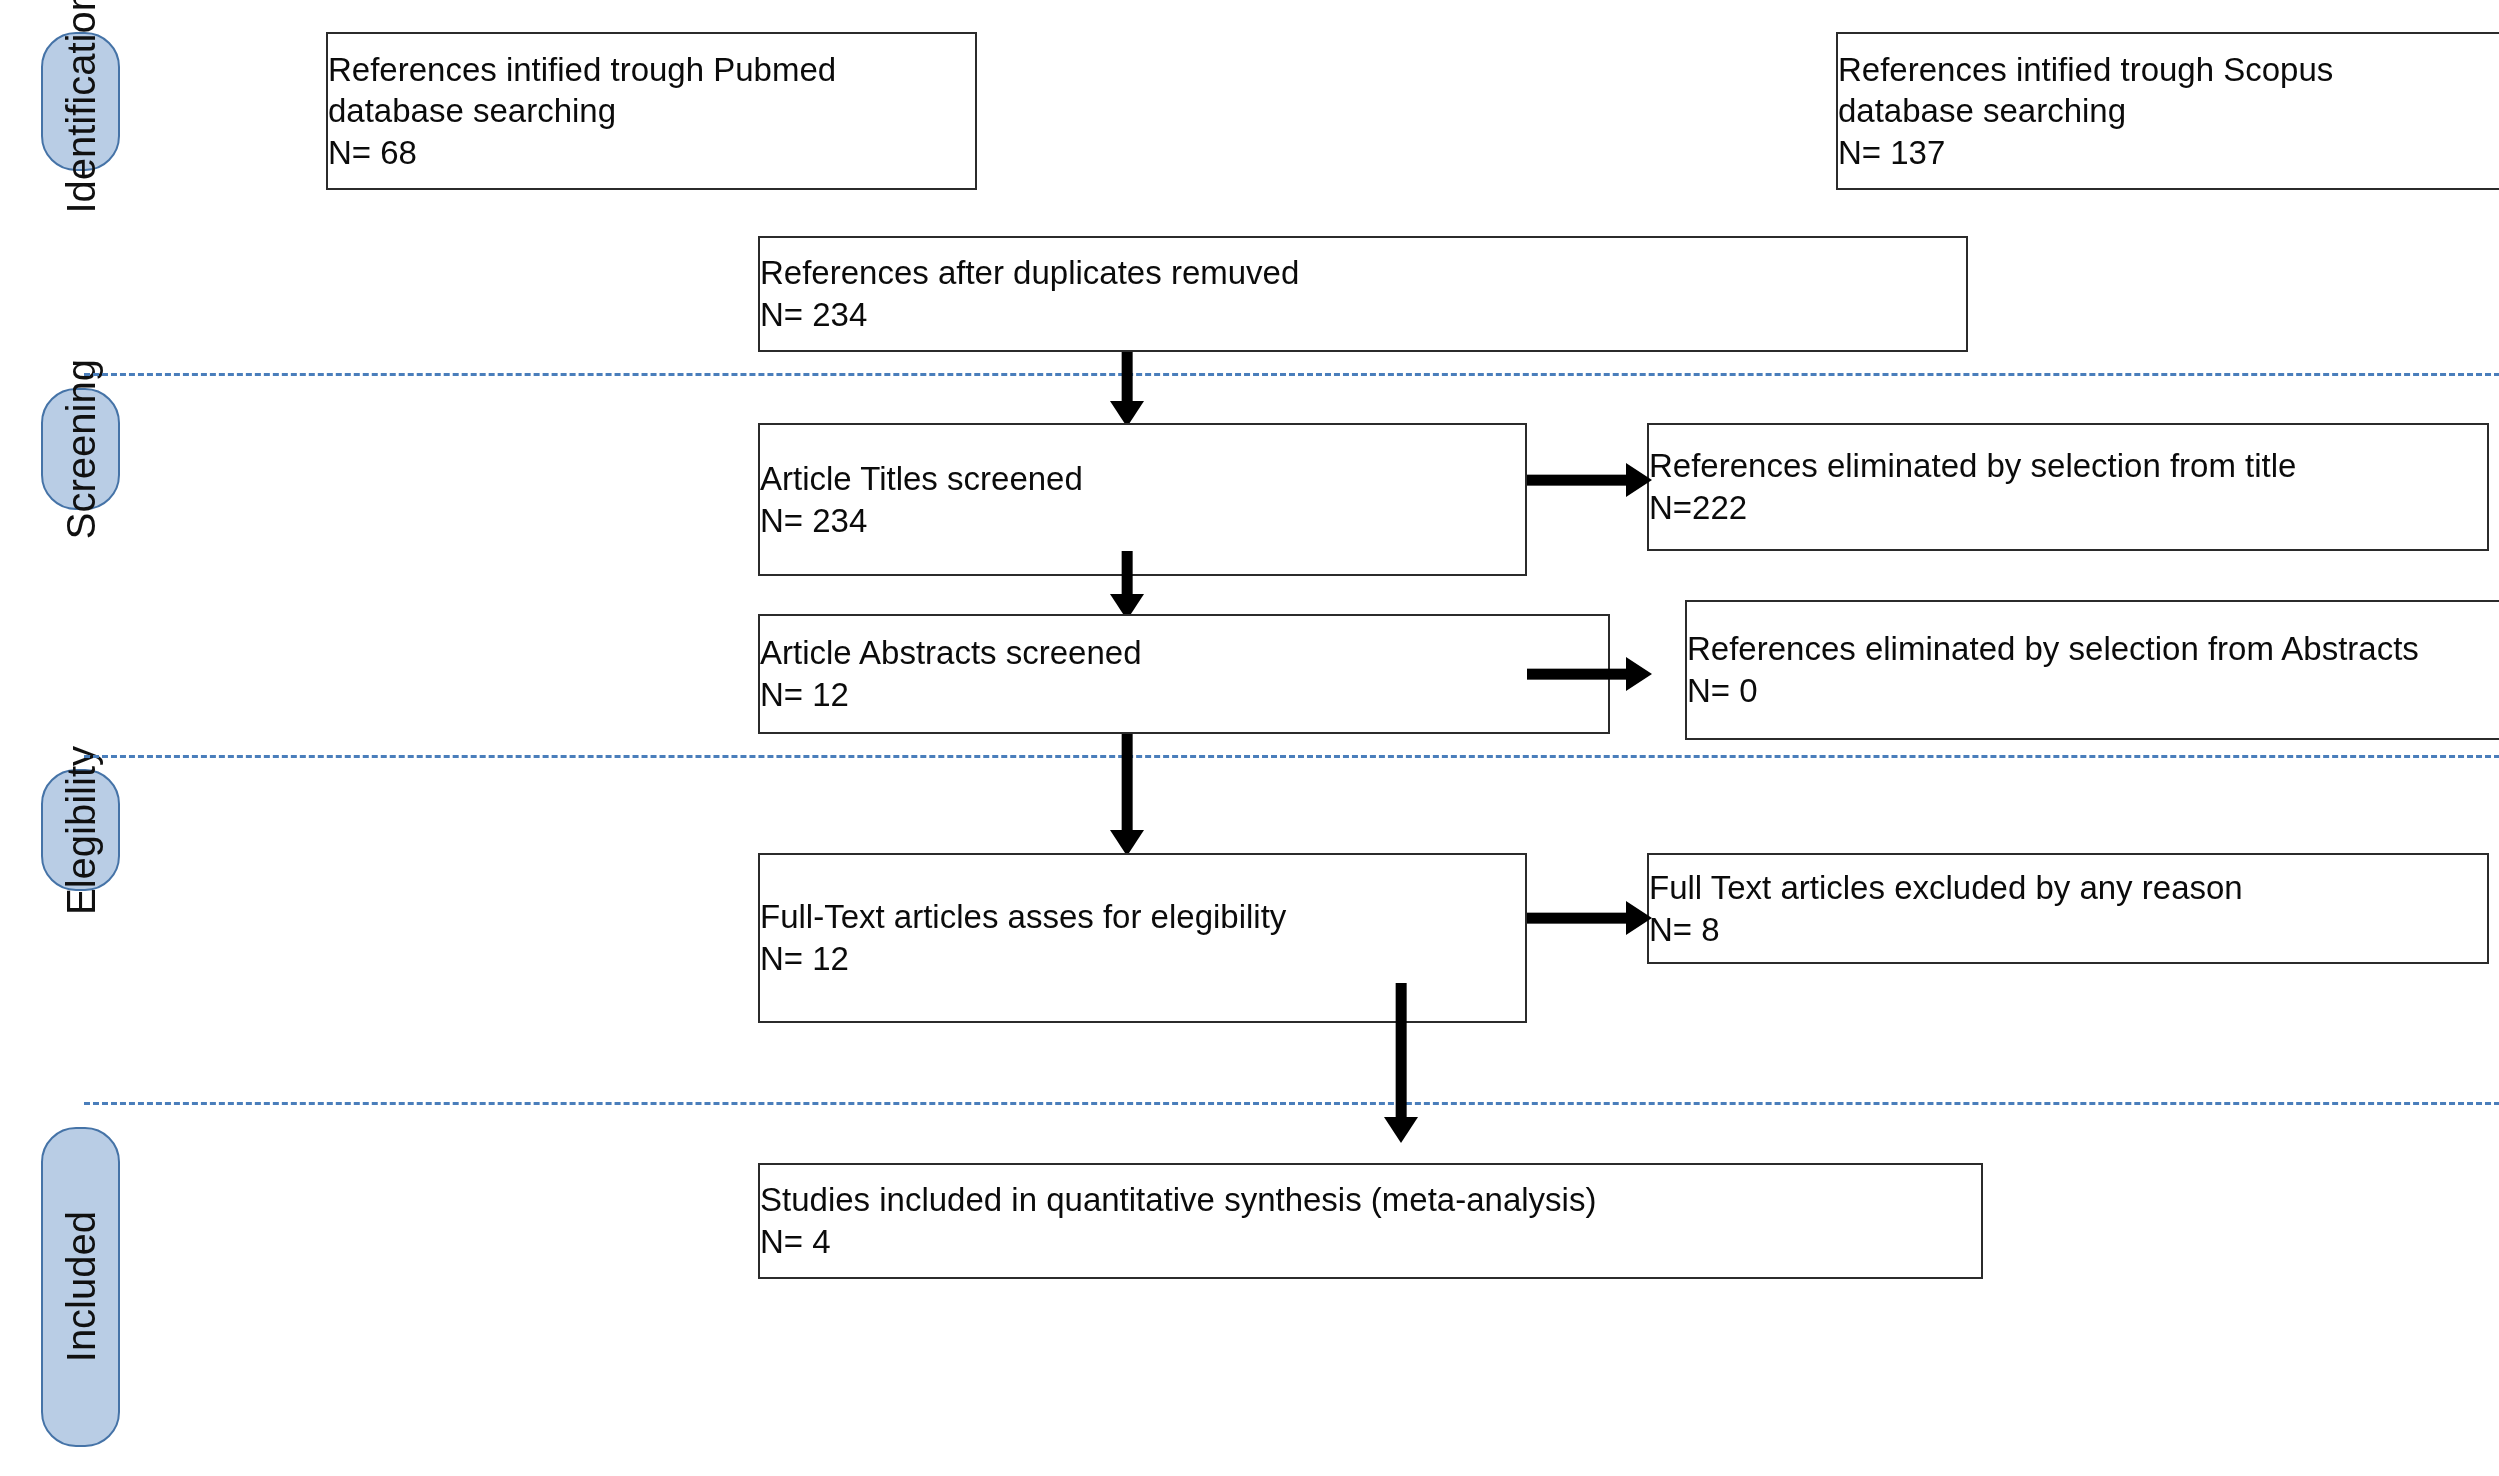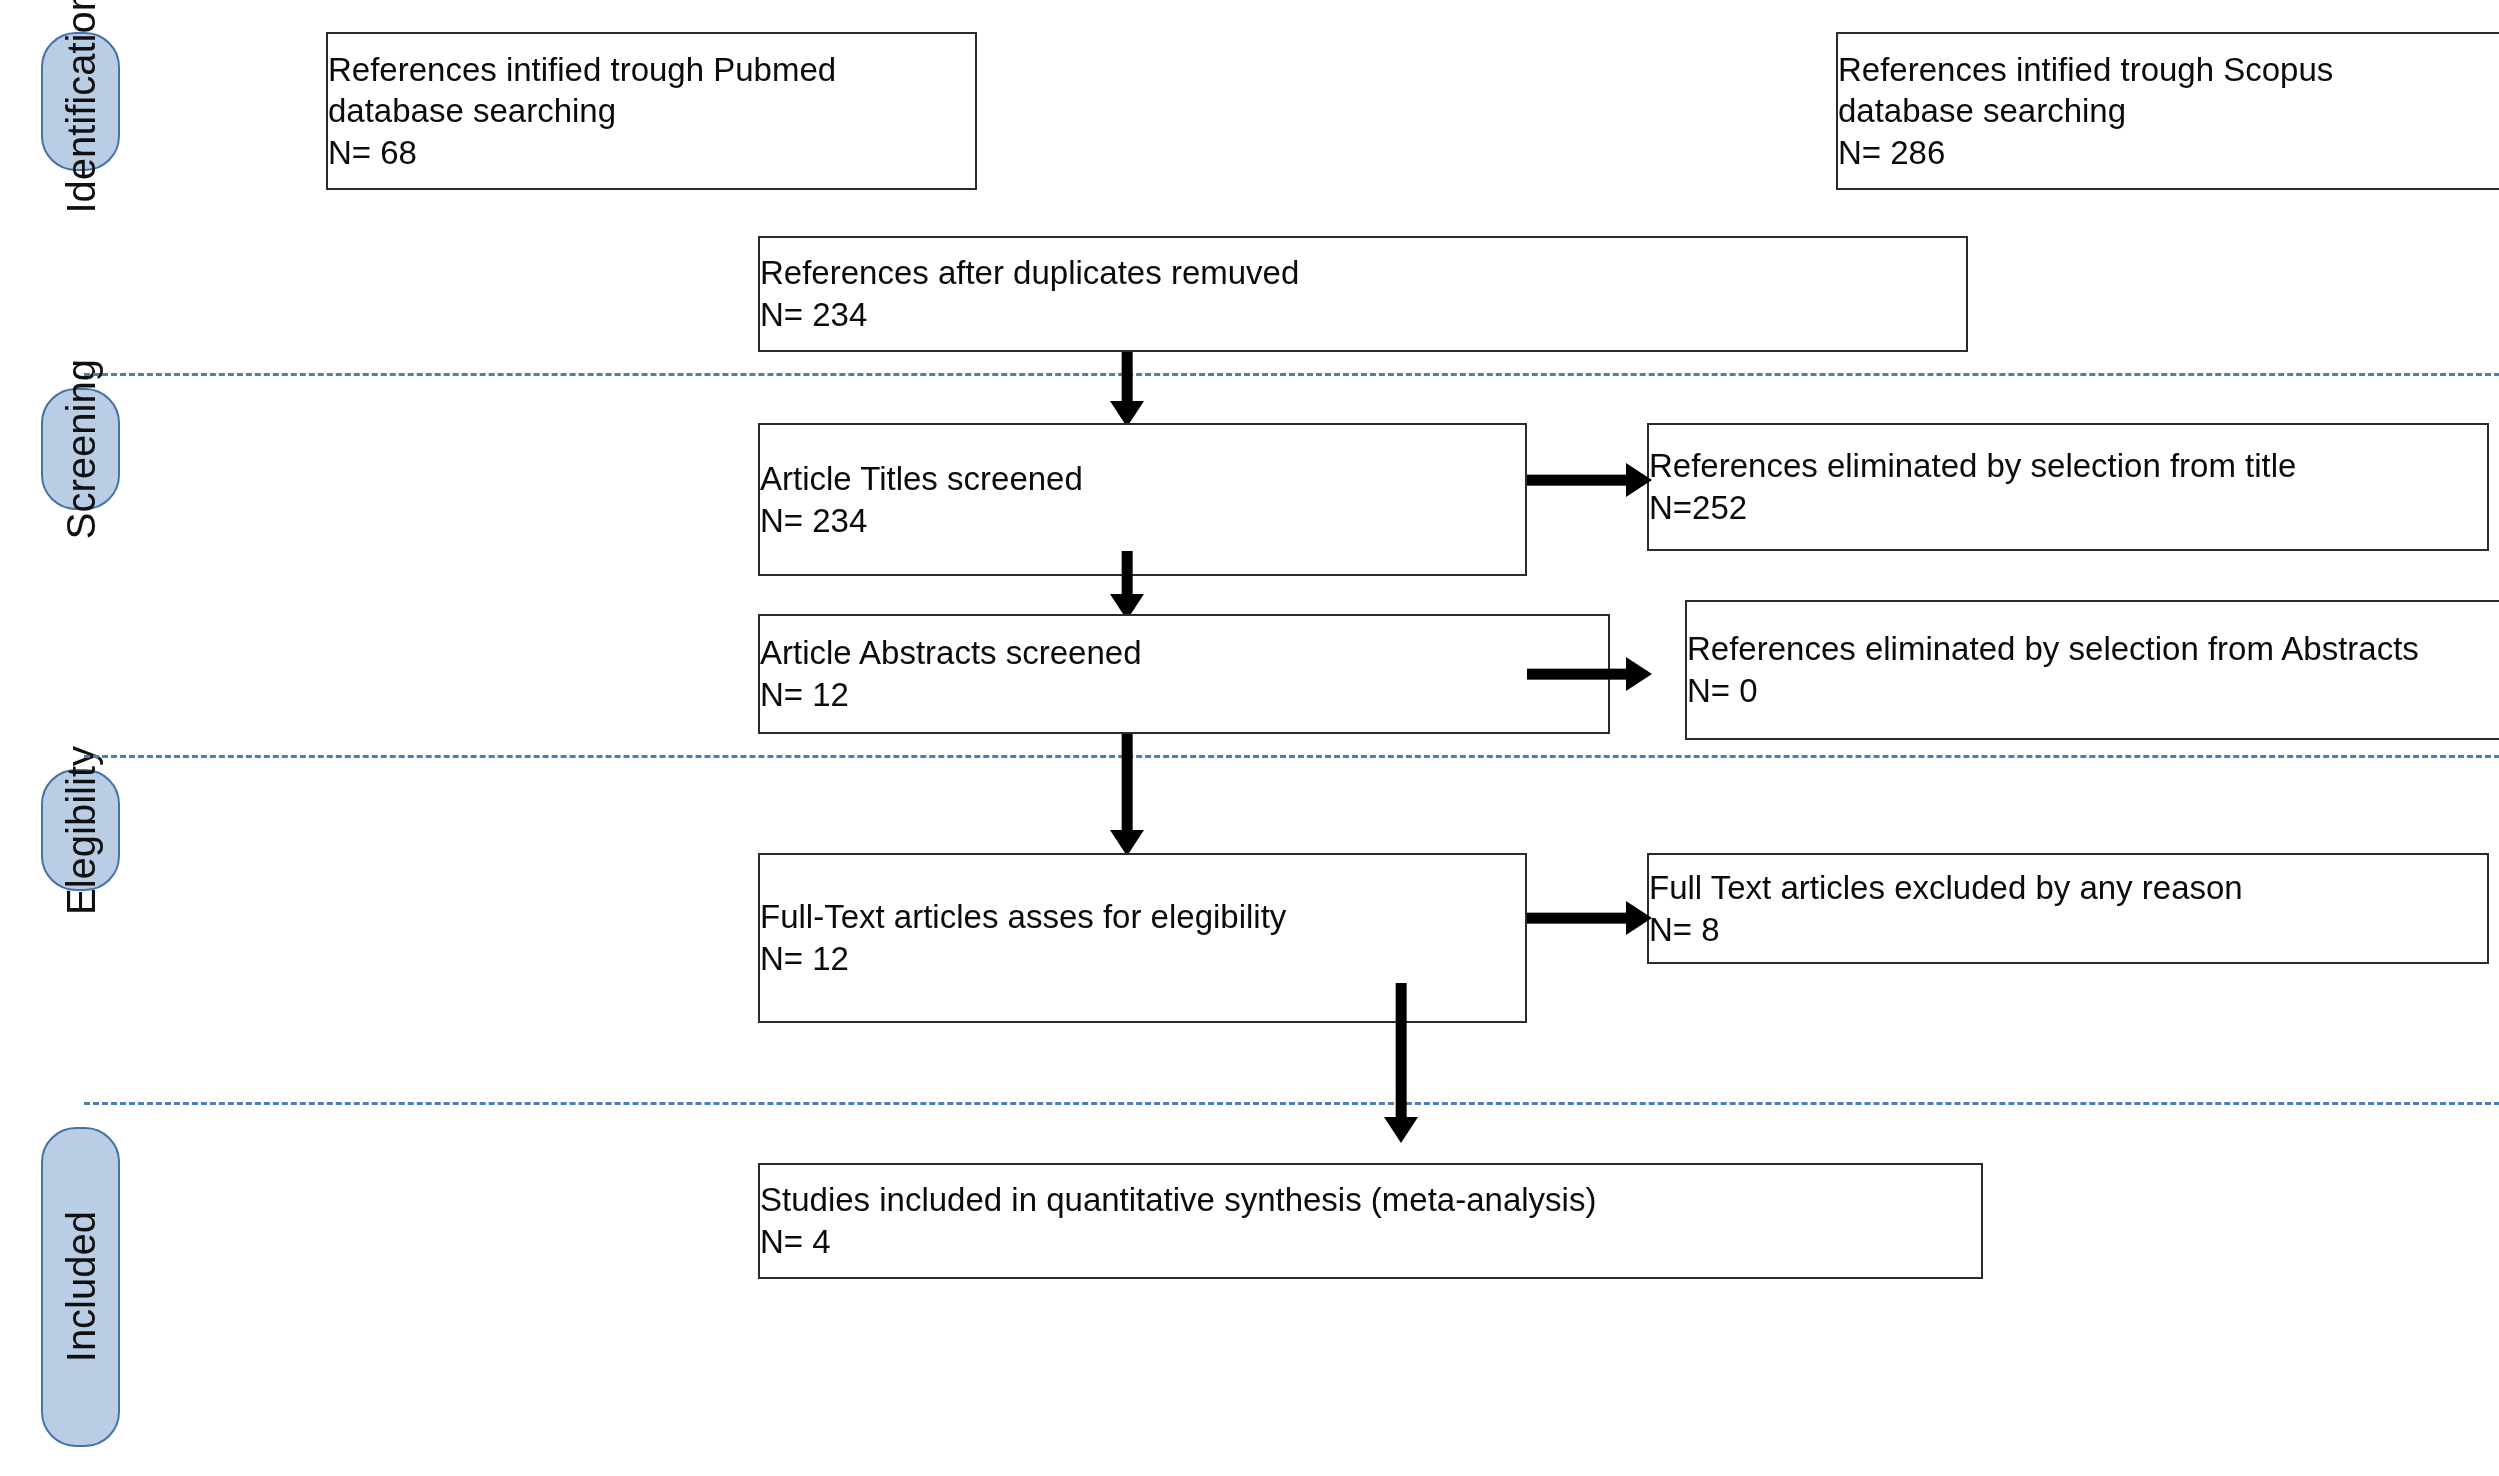--- a/index.html
+++ b/index.html
@@ -143,41 +143,41 @@
 
   <div class="flow-box" style="left:326px; top:32px; width:651px; height:158px;">
     <div class="line">References intified trough Pubmed</div>
     <div class="line">database searching</div>
     <div class="line">N= 68</div>
   </div>
 
   <div class="flow-box" style="left:1836px; top:32px; width:716px; height:158px;">
     <div class="line">References intified trough Scopus</div>
     <div class="line">database searching</div>
-    <div class="line">N= 286</div>
+    <div class="line">N= 137</div>
   </div>
 
   <div class="flow-box" style="left:758px; top:236px; width:1210px; height:116px;">
     <div class="line">References after duplicates remuved</div>
     <div class="line">N= 234</div>
   </div>
 
   <div class="arrow-v" style="left:1104px; top:352px; width:46px; height:75px;">
     <div class="shaft" style="height:53px;"></div>
     <div class="head"></div>
   </div>
 
   <div class="flow-box" style="left:758px; top:423px; width:769px; height:153px;">
     <div class="line">Article Titles screened</div>
     <div class="line">N= 234</div>
   </div>
 
   <div class="flow-box" style="left:1647px; top:423px; width:842px; height:128px;">
     <div class="line">References eliminated by selection from title</div>
-    <div class="line">N=252</div>
+    <div class="line">N=222</div>
   </div>
 
   <div class="arrow-h" style="left:1527px; top:457px; width:125px; height:46px;">
     <div class="shaft" style="width:107px;"></div>
     <div class="head"></div>
   </div>
 
   <div class="arrow-v" style="left:1104px; top:551px; width:46px; height:69px;">
     <div class="shaft" style="height:47px;"></div>
     <div class="head"></div>

